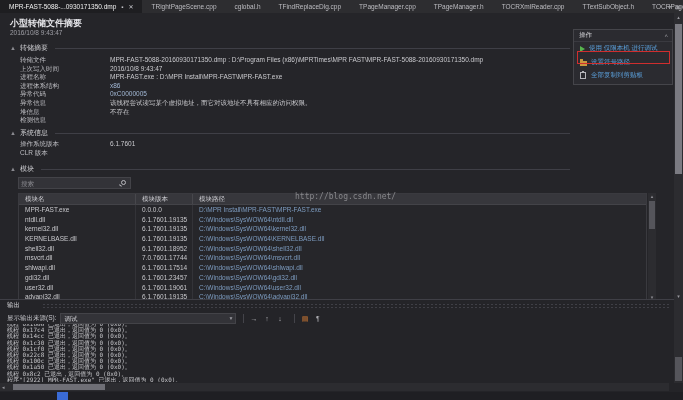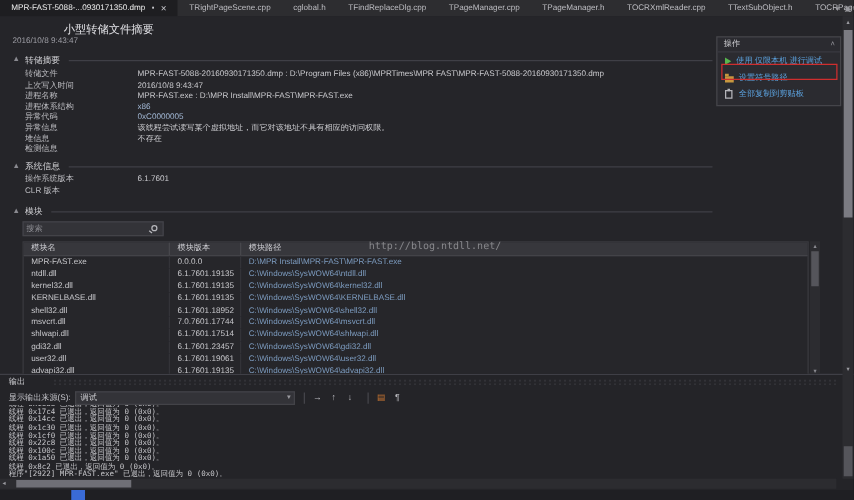--- a/index.html
+++ b/index.html
@@ -9,21 +9,21 @@
 
   
   .tabbar { position:absolute; left:0; top:0; width:683px; height:13px; background:#2d2d30; display:flex; align-items:stretch; }
   .tab { display:flex; align-items:center; padding:0 9px; font-size:6.5px; color:#bdbdc2; white-space:nowrap; cursor:default; }
   .tab.active { background:#1e1e21; color:#f0f0f0; }
   .tab.active .tab-ico { margin-left:5px; font-size:6px; color:#c9c9ce; }
   .tabbar-right { position:absolute; right:2px; top:0; height:13px; display:flex; align-items:center; gap:4px; font-size:6px; color:#9a9a9f; }
 
   
   .page { position:absolute; left:0; top:13px; width:683px; height:287px; background:#252529; overflow:hidden; border-bottom:1px solid #3f3f46; }
-  .page-title { position:absolute; left:10px; top:4px; font-size:9px; font-weight:normal; color:#e4e4e8;margin-left:41px; }
+  .page-title { position:absolute; left:10px; top:4px; font-size:9px; font-weight:bold; color:#e4e4e8; }
   .page-ts { position:absolute; left:10px; top:16px; font-size:6.5px; color:#9f9fa6; }
 
   .sec-head { position:absolute; left:10px; width:560px; display:flex; align-items:center; font-size:7px; color:#d2d2d6; }
   .sec-arrow { font-size:6px; color:#8a8a90; margin-right:4px; }
   .sec-rule { flex:1; border-top:1px solid #3f3f46; margin-left:7px; }
 
   .fields { position:absolute; left:20px; width:550px; }
   .frow { display:flex; line-height:8.6px; height:8.6px; }
   .flabel { width:90px; flex:none; font-size:6.5px; color:#bdbdc2; }
   .fvalue { flex:1; font-size:6.5px; color:#cacace; white-space:nowrap; overflow:hidden; }
@@ -268,21 +268,21 @@
         </div>
     </div>
 
     <div class="tbl-sb">
       <span class="up">▴</span>
       <span class="thumb"></span>
       <span class="dn">▾</span>
     </div>
   </div>
 
-  <div class="watermark">http://blog.ntdll.net/</div>
+  <div class="watermark">http://blog.csdn.net/</div>
 
   <div class="actions">
     <div class="actions-head">
       <span>操作</span>
       <span class="chev">˄</span>
     </div>
     <div class="act" style="top:14px;">
       <span class="play-ico"></span>
       <span>使用 仅限本机 进行调试</span>
     </div>

